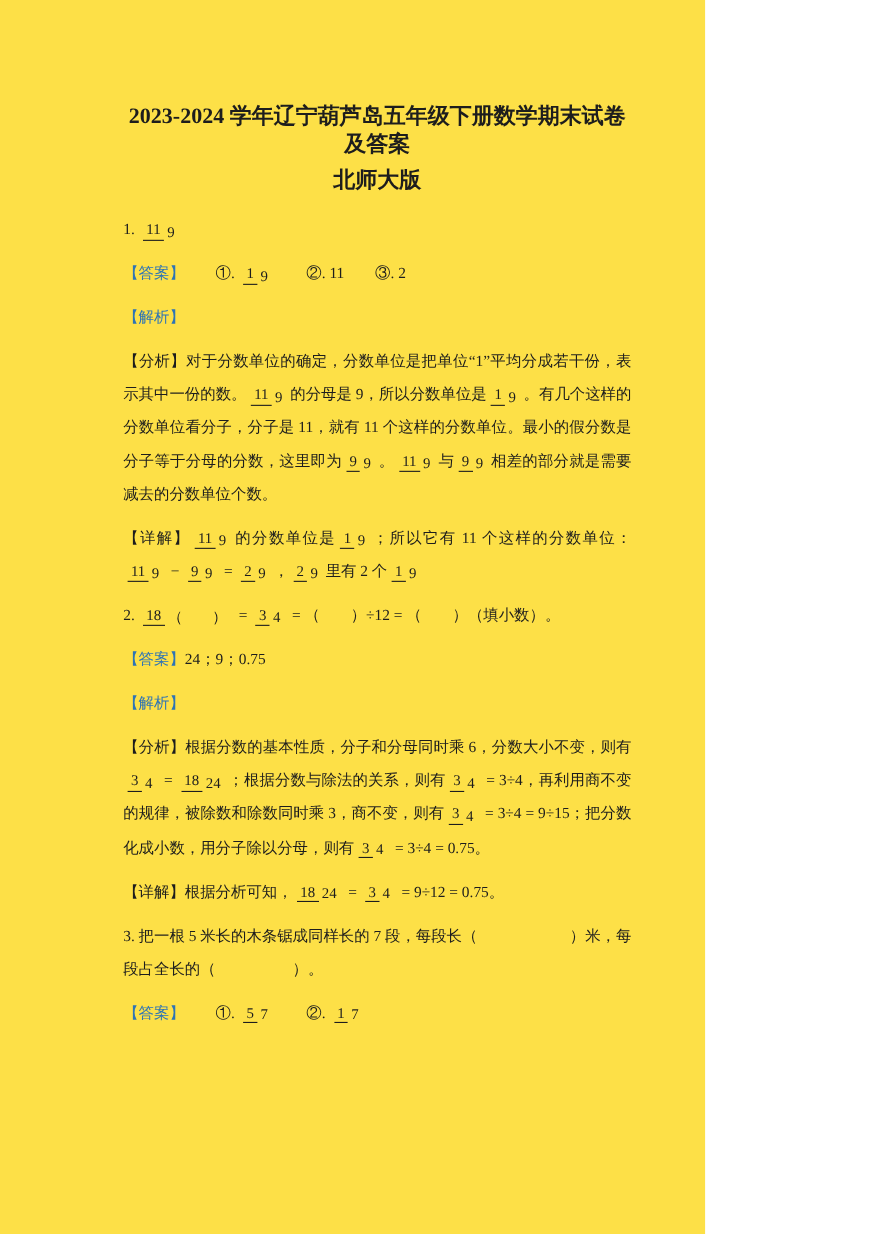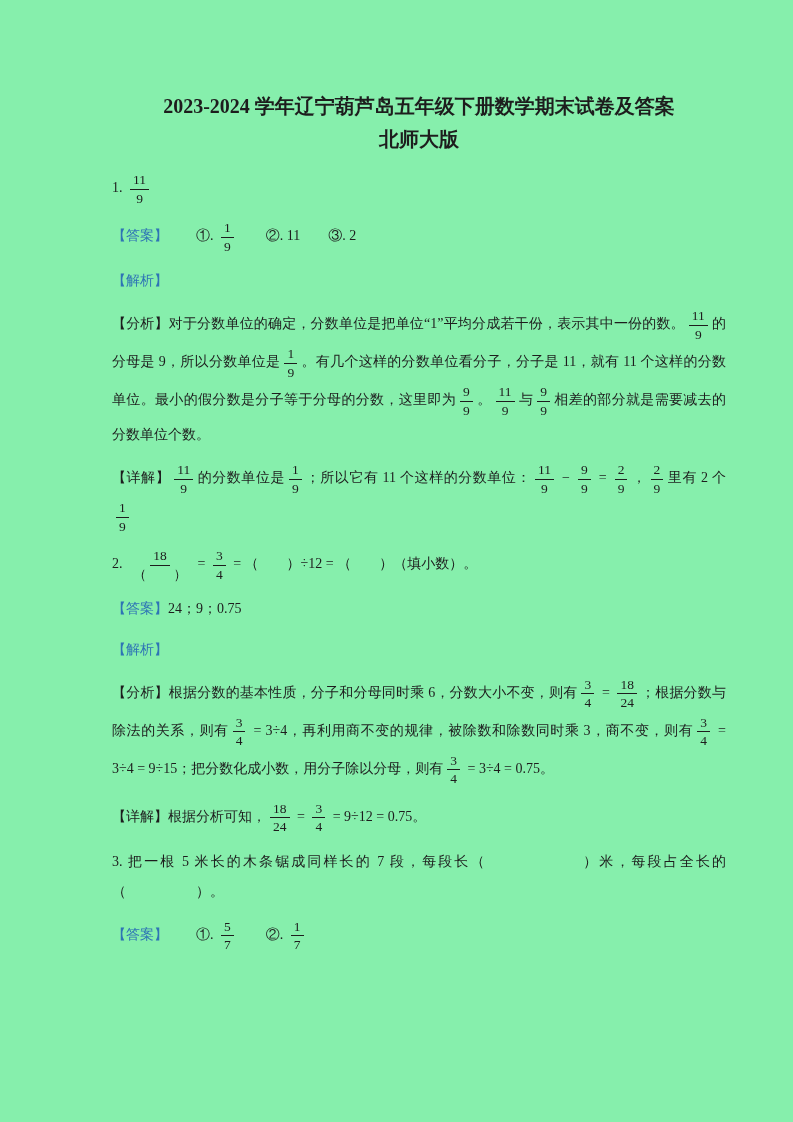--- a/index.html
+++ b/index.html
@@ -2,24 +2,24 @@
 <html style="--accent-blue: #2e74b5;"><head>
 <meta charset="utf-8">
 <style>
   html, body {
     margin: 0;
     padding: 0;
     background: #ffffff;
   }
   .page {
     position: relative;
-    width: 793px;
+    width: 641px;
     height: 1122px;
     box-sizing: border-box;
-    background: #86efac;
+    background: #fde047;
     padding: 94px 67px 20px 112px;
     font-family: "Liberation Serif", "DejaVu Serif", serif;
     font-size: 14px;
     color: #1d1d1d;
     overflow: hidden;
   }
   .title {
     text-align: center;
     font-weight: bold;
     font-size: 20px;
@@ -40,21 +40,21 @@
   }
   .para.tight {
     margin: 8px 0;
   }
   .q-first {
     margin-top: 18px;
   }
   
   .frac {
     display: inline-flex;
-    flex-direction: column;
+    flex-direction: row;
     align-items: center;
     justify-content: center;
     vertical-align: middle;
     line-height: 1.15;
     font-size: 13.5px;
     margin: 2px 4px;
     text-align: center;
   }
   .frac .num {
     display: block;

